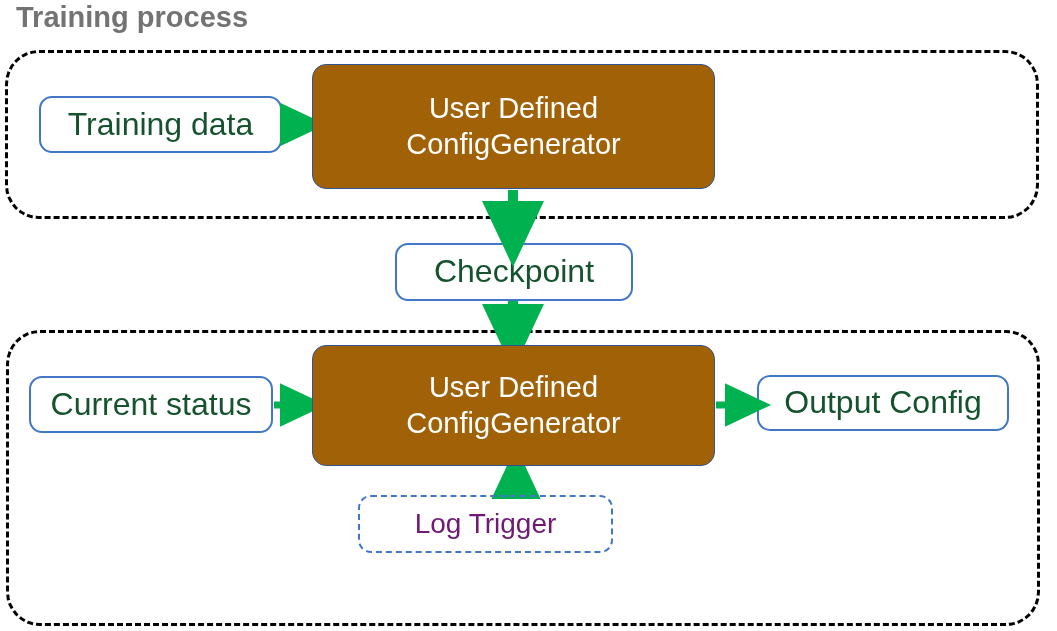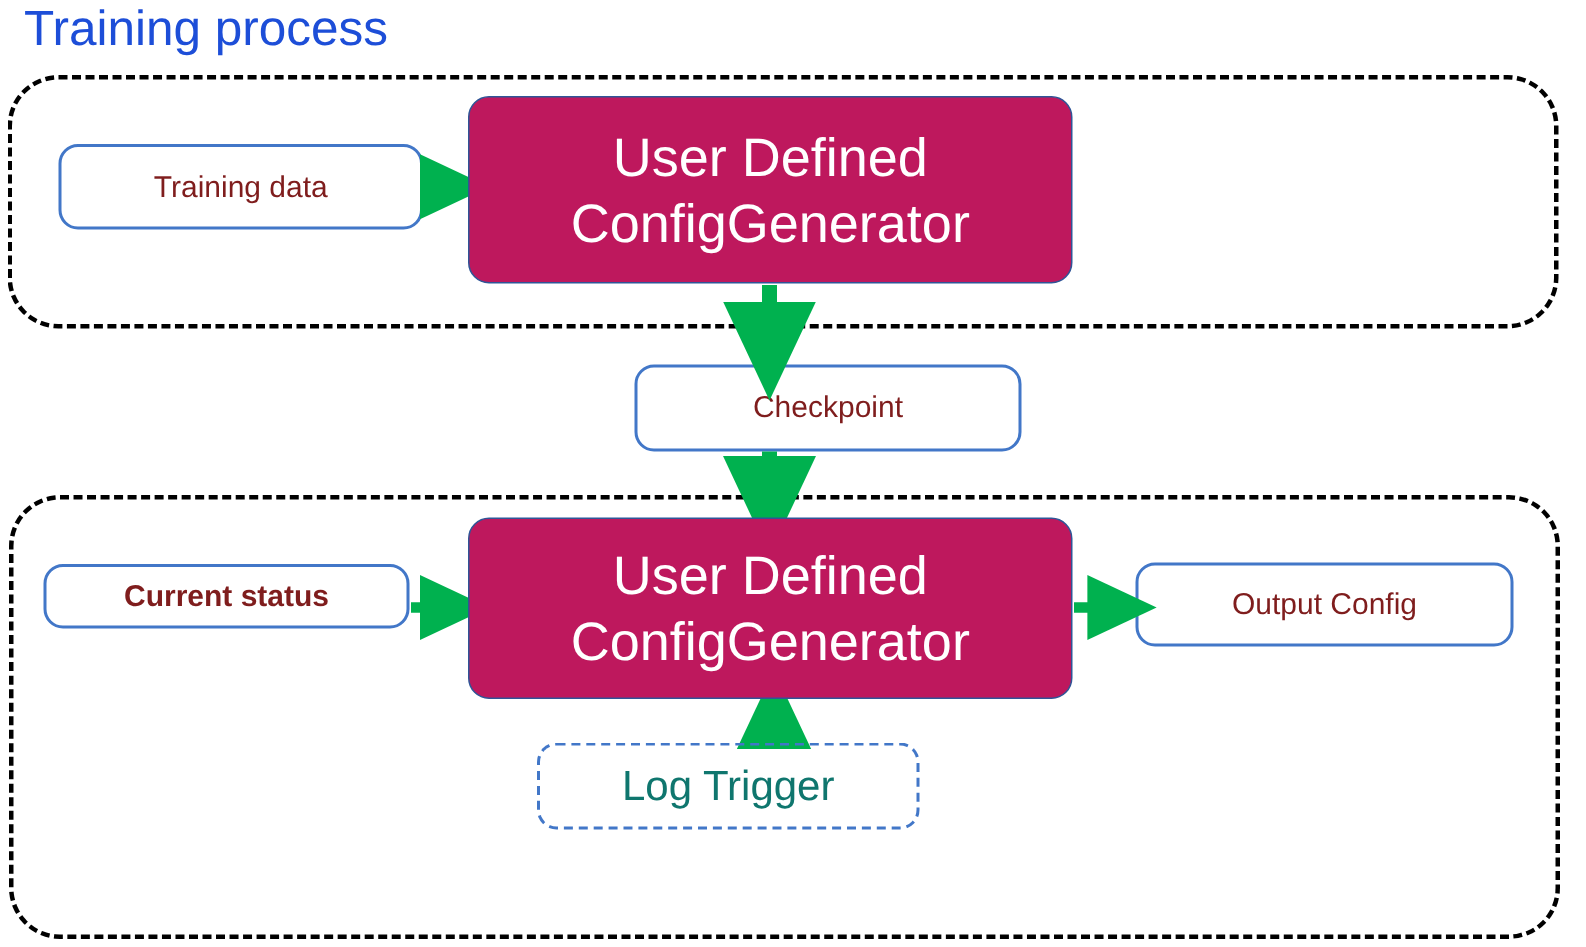--- a/index.html
+++ b/index.html
@@ -14,25 +14,25 @@
   #canvas {
     position: relative;
     width: 1057px;
     height: 631px;
     background: #ffffff;
     overflow: hidden;
   }
   
   .section-title {
     position: absolute;
-    font-size: 33px;
+    font-size: 29px;
     line-height: 1.05;
-    color: #1d4ed8;
+    color: #737373;
     white-space: nowrap;
-    font-weight: 400;
+    font-weight: 700;
   }
   #title-training { left: 16px; top: 2px; }
   #title-inference { left: 16px; top: 284px; }
 
   
   .process-container {
     position: absolute;
     border: 3px dashed #000000;
     border-radius: 34px;
     box-sizing: border-box;
@@ -44,56 +44,56 @@
   
   .node-box {
     position: absolute;
     box-sizing: border-box;
     border: 2.5px solid #4277c8;
     border-radius: 13px;
     background: #ffffff;
     display: flex;
     align-items: center;
     justify-content: center;
-    color: #7f1d1d;
-    font-size: 20px;
+    color: #14532d;
+    font-size: 32px;
     line-height: 1.1;
     white-space: nowrap;
   }
   #box-training-data { left: 39px;  top: 96px;  width: 243px; height: 57px; }
-  #box-checkpoint    { left: 395px; top: 243px; width: 258px; height: 58px; margin-left: 28px; }
-  #box-current-status{ left: 29px;  top: 376px; width: 244px; height: 43px; font-weight: bold; }
+  #box-checkpoint    { left: 395px; top: 243px; width: 238px; height: 58px; }
+  #box-current-status{ left: 29px;  top: 376px; width: 244px; height: 57px; }
   #box-output-config { left: 757px; top: 375px; width: 252px; height: 56px; }
 
   
   .trigger-box {
     position: absolute;
     box-sizing: border-box;
     border: 2.5px dashed #4277c8;
     border-radius: 13px;
     background: transparent;
     display: flex;
     align-items: center;
     justify-content: center;
-    color: #0f766e;
+    color: #701a75;
     font-size: 28px;
     white-space: nowrap;
   }
   #box-log-trigger   { left: 358px; top: 495px; width: 255px; height: 58px; z-index: 4; }
   #box-clock-trigger { left: 430px; top: 551px; width: 266px; height: 54px; z-index: 5; background:#ffffff; }
 
   
   .process-box {
     position: absolute;
     box-sizing: border-box;
-    background: #be185d;
+    background: #a16207;
     border: 1.5px solid #2f5597;
     border-radius: 14px;
     color: #ffffff;
-    font-size: 36px;
+    font-size: 29px;
     line-height: 1.22;
     display: flex;
     align-items: center;
     justify-content: center;
     text-align: center;
     z-index: 3;
   }
   #box-udcg-training  { left: 312px; top: 64px;  width: 403px; height: 125px; }
   #box-udcg-inference { left: 312px; top: 345px; width: 403px; height: 121px; }
 

